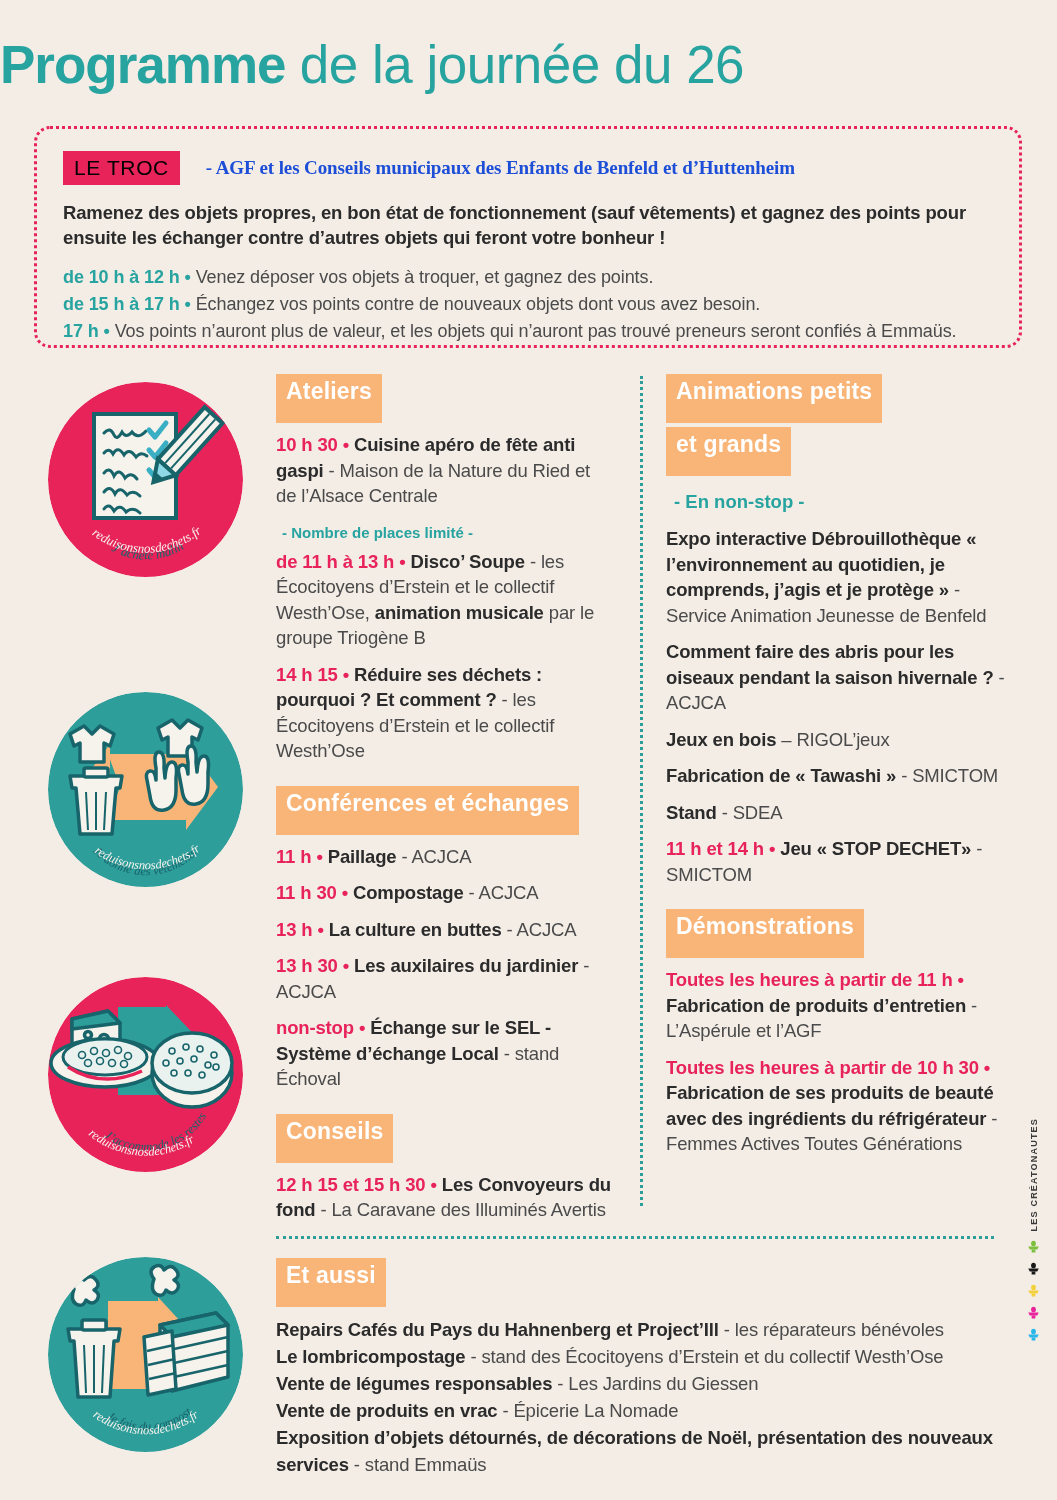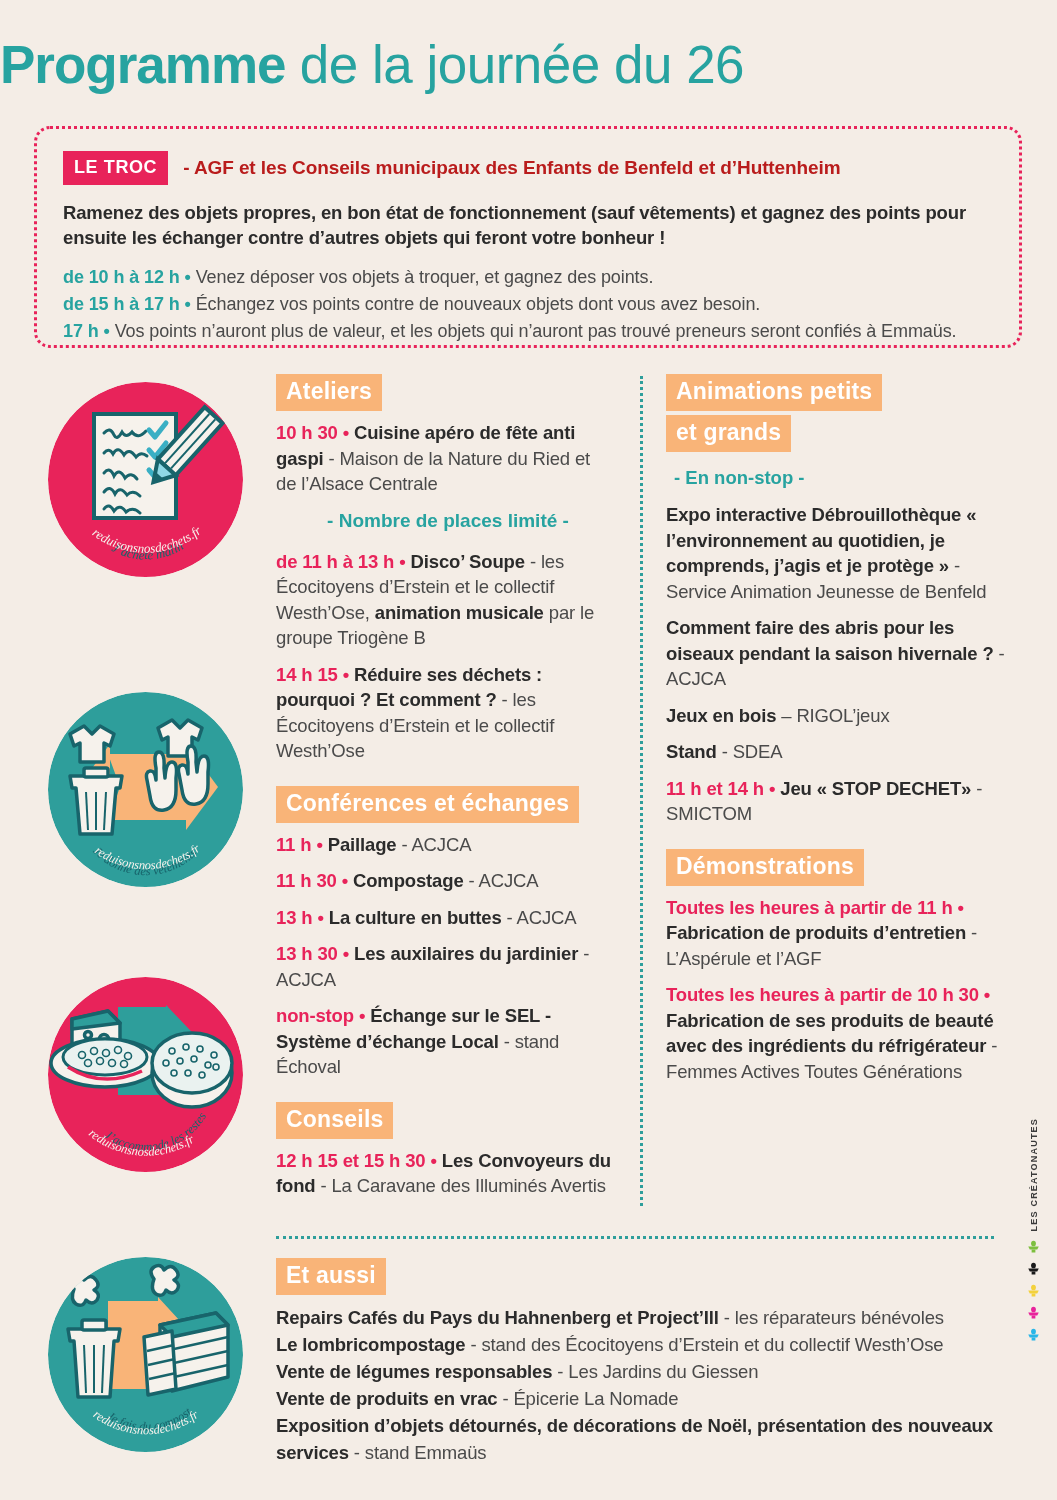--- a/index.html
+++ b/index.html
@@ -29,27 +29,28 @@
   .troc{
     position:absolute;left:34px;top:126px;
     width:988px;height:222px;
     border:3px dotted #E8235A;
     border-radius:16px;
     box-sizing:border-box;
     padding:22px 26px 0 26px;
   }
   .troc-head{display:flex;align-items:center;white-space:nowrap;}
   .troc-badge{
-    background:#E8235A;color:#ffffff;font-weight:bold;
-    font-size:18px;line-height:21px;padding:6px 11px 7px 11px;
+    background:#E8235A;color:#000000;font-weight:normal;
+    font-size:21px;line-height:21px;padding:6px 11px 7px 11px;
     letter-spacing:0.6px;
   }
   .troc-head-text{
-    color:#b91c1c;font-weight:bold;font-size:19px;margin-left:15px;
+    color:#1d4ed8;font-weight:bold;font-size:19px;margin-left:26px;
     letter-spacing:-0.1px;
+    font-family:Liberation Serif, serif;
   }
   .troc-body{
     margin-top:15px;font-weight:bold;font-size:18.5px;line-height:25px;
     color:#2B2B2B;letter-spacing:-0.15px;
   }
   .troc-list{margin-top:14px;}
   .troc-row{font-size:18px;line-height:27px;color:#4A4A4A;letter-spacing:-0.1px;}
   .troc-row .t{color:#27A3A0;font-weight:bold;}
   .dot{color:#27A3A0;font-weight:bold;}
 
@@ -61,36 +62,35 @@
     border-left:3px dotted #2E9E9B;
   }
   .hdiv{
     position:absolute;left:276px;top:1236px;width:718px;height:0;
     border-top:3px dotted #2E9E9B;
   }
 
   
   .sechead{
     display:inline-block;background:#F9B478;color:#fff;font-weight:bold;
-    font-size:23px;line-height:23px;padding:6px 10px 8px 10px;
+    font-size:23px;line-height:23px;padding:6px 10px 20px 10px;
     letter-spacing:0.2px;margin-bottom:9px;
   }
   .sechead-wrap{margin-bottom:9px;}
   .sechead-wrap .sechead{margin-bottom:4px;}
 
   
   .entry{font-size:18.5px;line-height:25.5px;margin-bottom:11px;letter-spacing:-0.15px;}
   .entry:last-child{margin-bottom:0;}
   .time{color:#E8235A;font-weight:bold;}
   .strong{font-weight:bold;color:#2B2B2B;}
   .reg{color:#4A4A4A;font-weight:normal;}
   .note{
-    color:#27A3A0;font-weight:bold;font-size:19px;line-height:25px;
-    margin:2px 0 16px 6px;
-    text-align:center;
+    color:#27A3A0;font-weight:bold;font-size:15px;line-height:25px;
+    margin:2px 0 4px 6px;
   }
   .note-r{color:#27A3A0;font-weight:bold;font-size:18.5px;line-height:25px;margin:2px 0 12px 8px;}
   .sec{margin-bottom:22px;}
   .sec:last-child{margin-bottom:0;}
 
   
   .etaussi{position:absolute;left:276px;top:1258px;width:740px;}
   .ea-entry{font-size:18.5px;line-height:27px;letter-spacing:-0.15px;}
 
   
@@ -214,20 +214,23 @@
       <div class="note-r">- En non-stop -</div>
 
       <div class="entry">
         <span class="strong">Expo interactive Débrouillothèque « l’environnement au quotidien, je comprends, j’agis et je protège »</span><span class="reg"> - Service Animation Jeunesse de Benfeld</span>
       </div>
       <div class="entry">
         <span class="strong">Comment faire des abris pour les oiseaux pendant la saison hivernale ?</span><span class="reg"> - ACJCA</span>
       </div>
       <div class="entry">
         <span class="strong">Jeux en bois</span><span class="reg"> – RIGOL’jeux</span>
+      </div>
+      <div class="entry">
+        <span class="strong">Fabrication de « Tawashi »</span><span class="reg"> - SMICTOM</span>
       </div>
       <div class="entry">
         <span class="strong">Stand</span><span class="reg"> - SDEA</span>
       </div>
       <div class="entry">
         <span class="time">11 h et 14 h</span>
         <span class="time">•</span><span class="strong"> Jeu « STOP DECHET»</span><span class="reg"> - SMICTOM</span>
       </div>
     </div>
 

